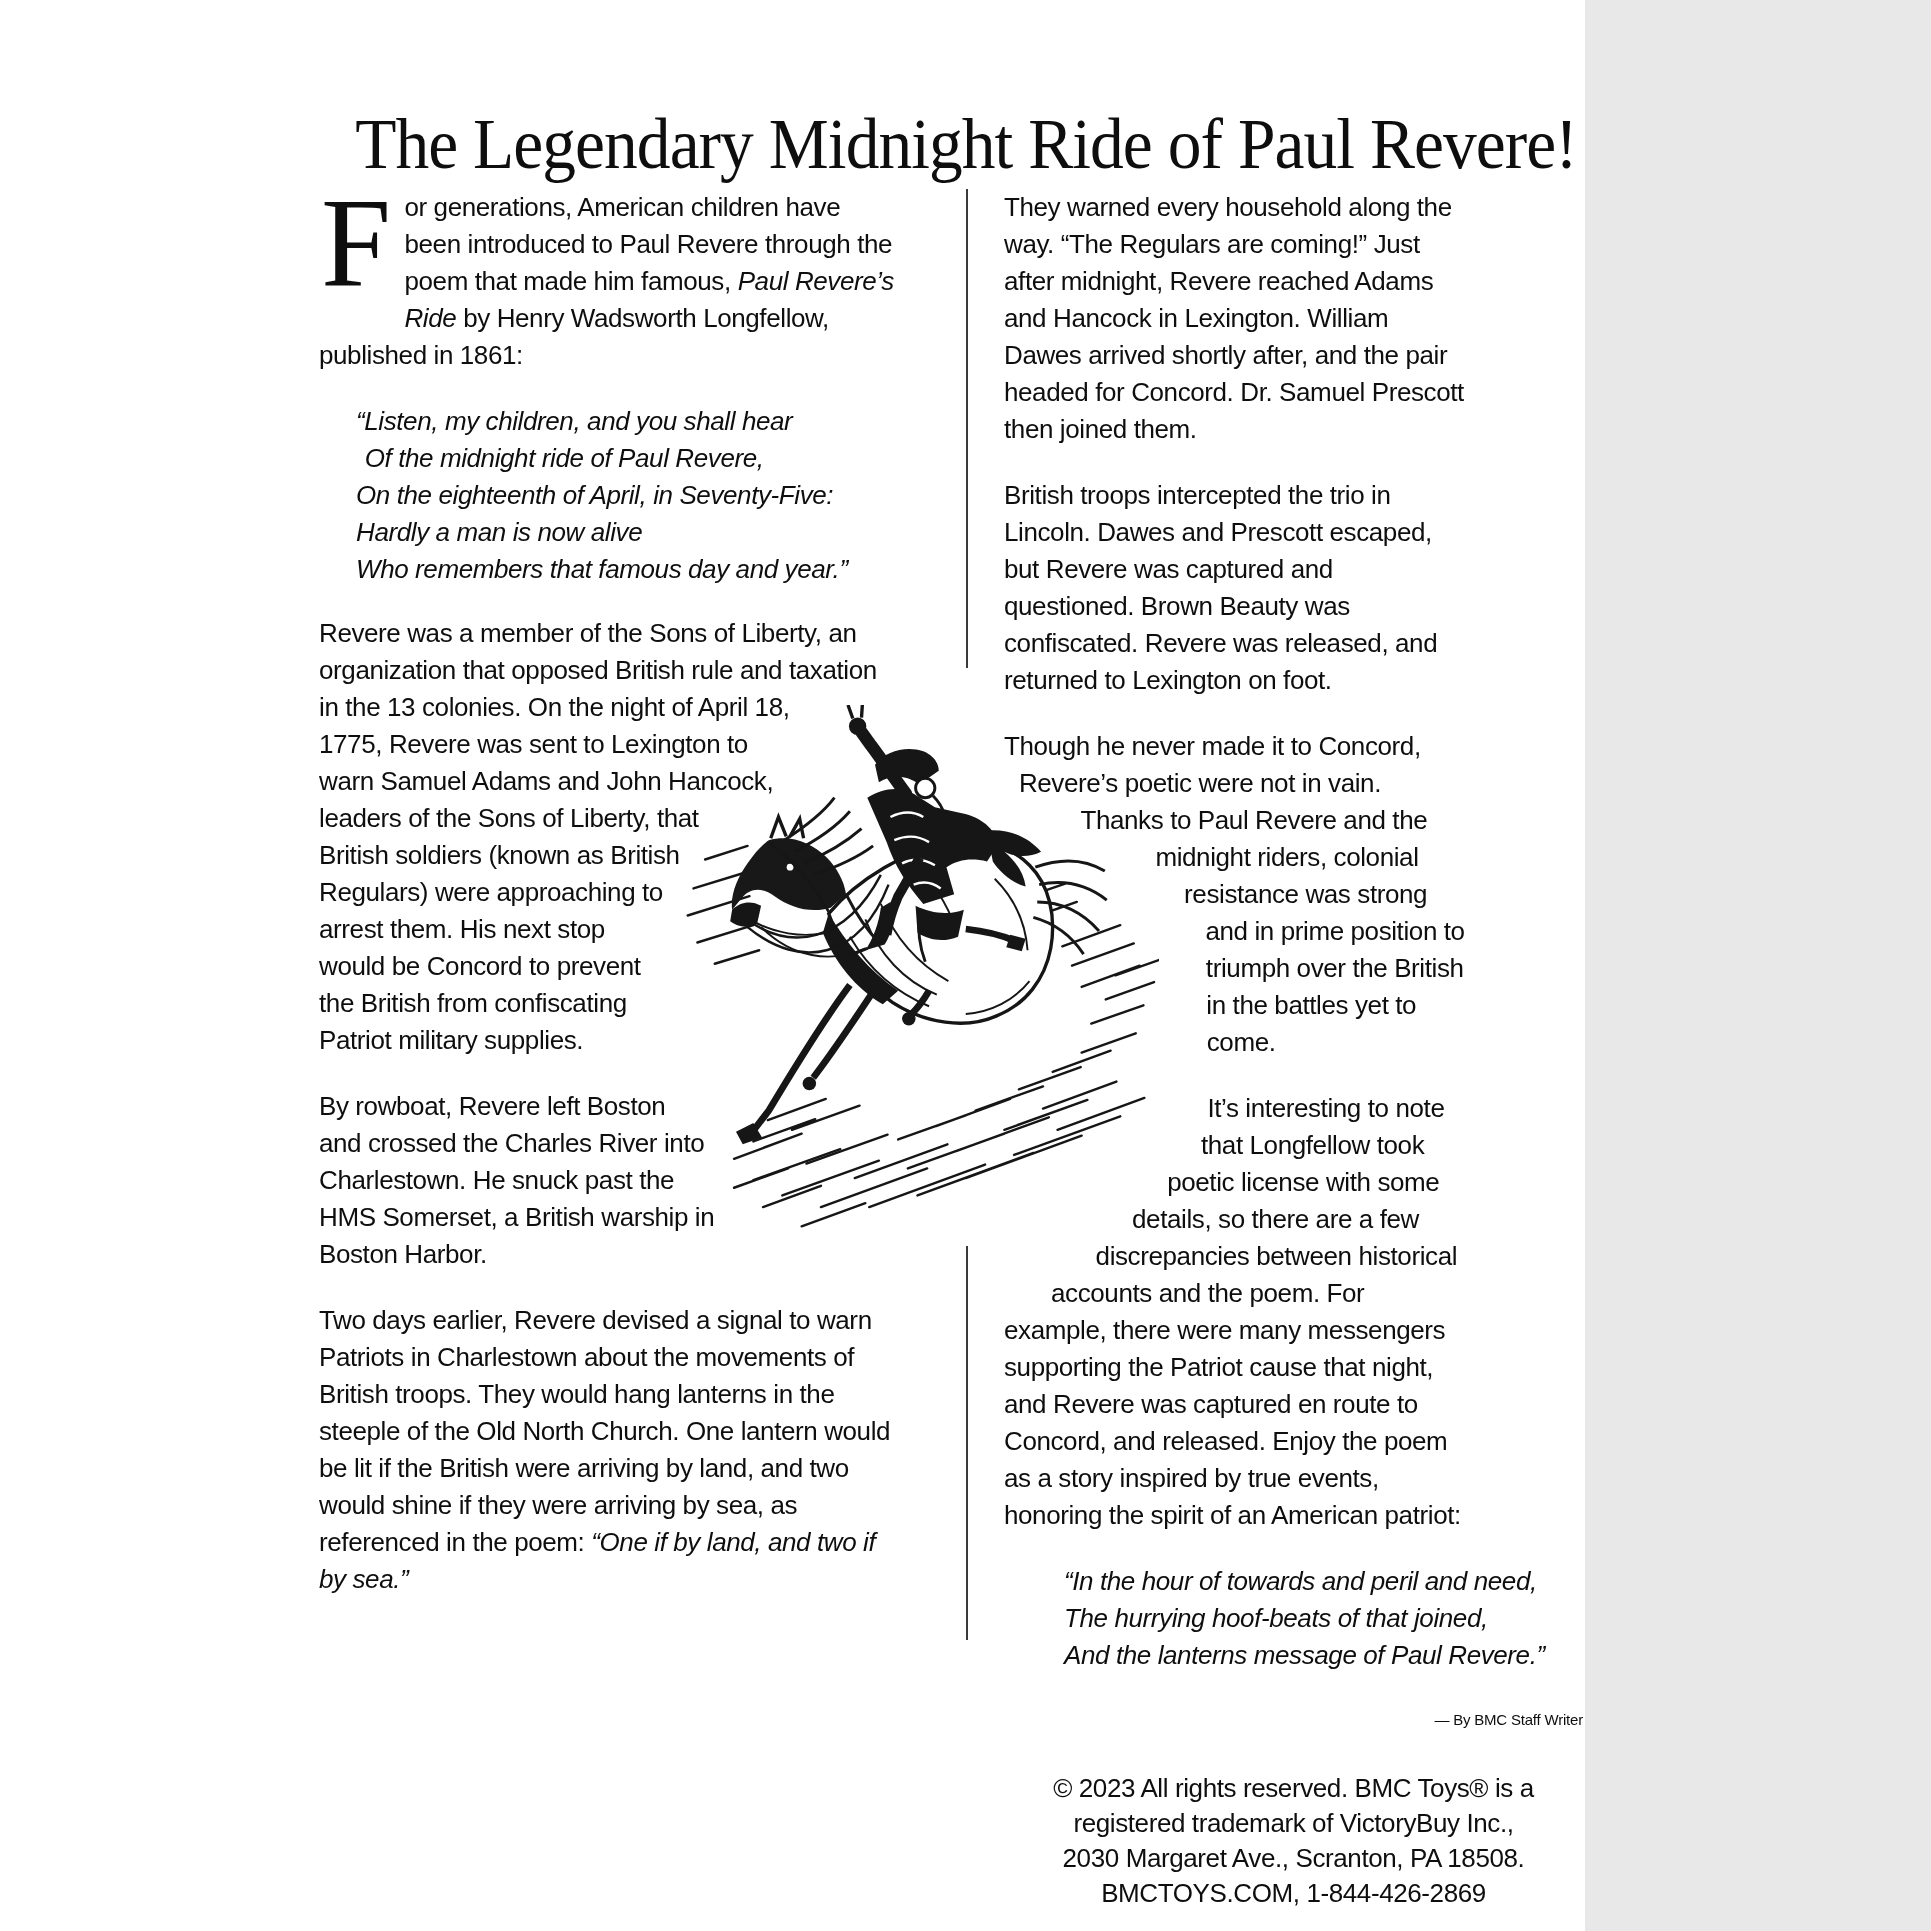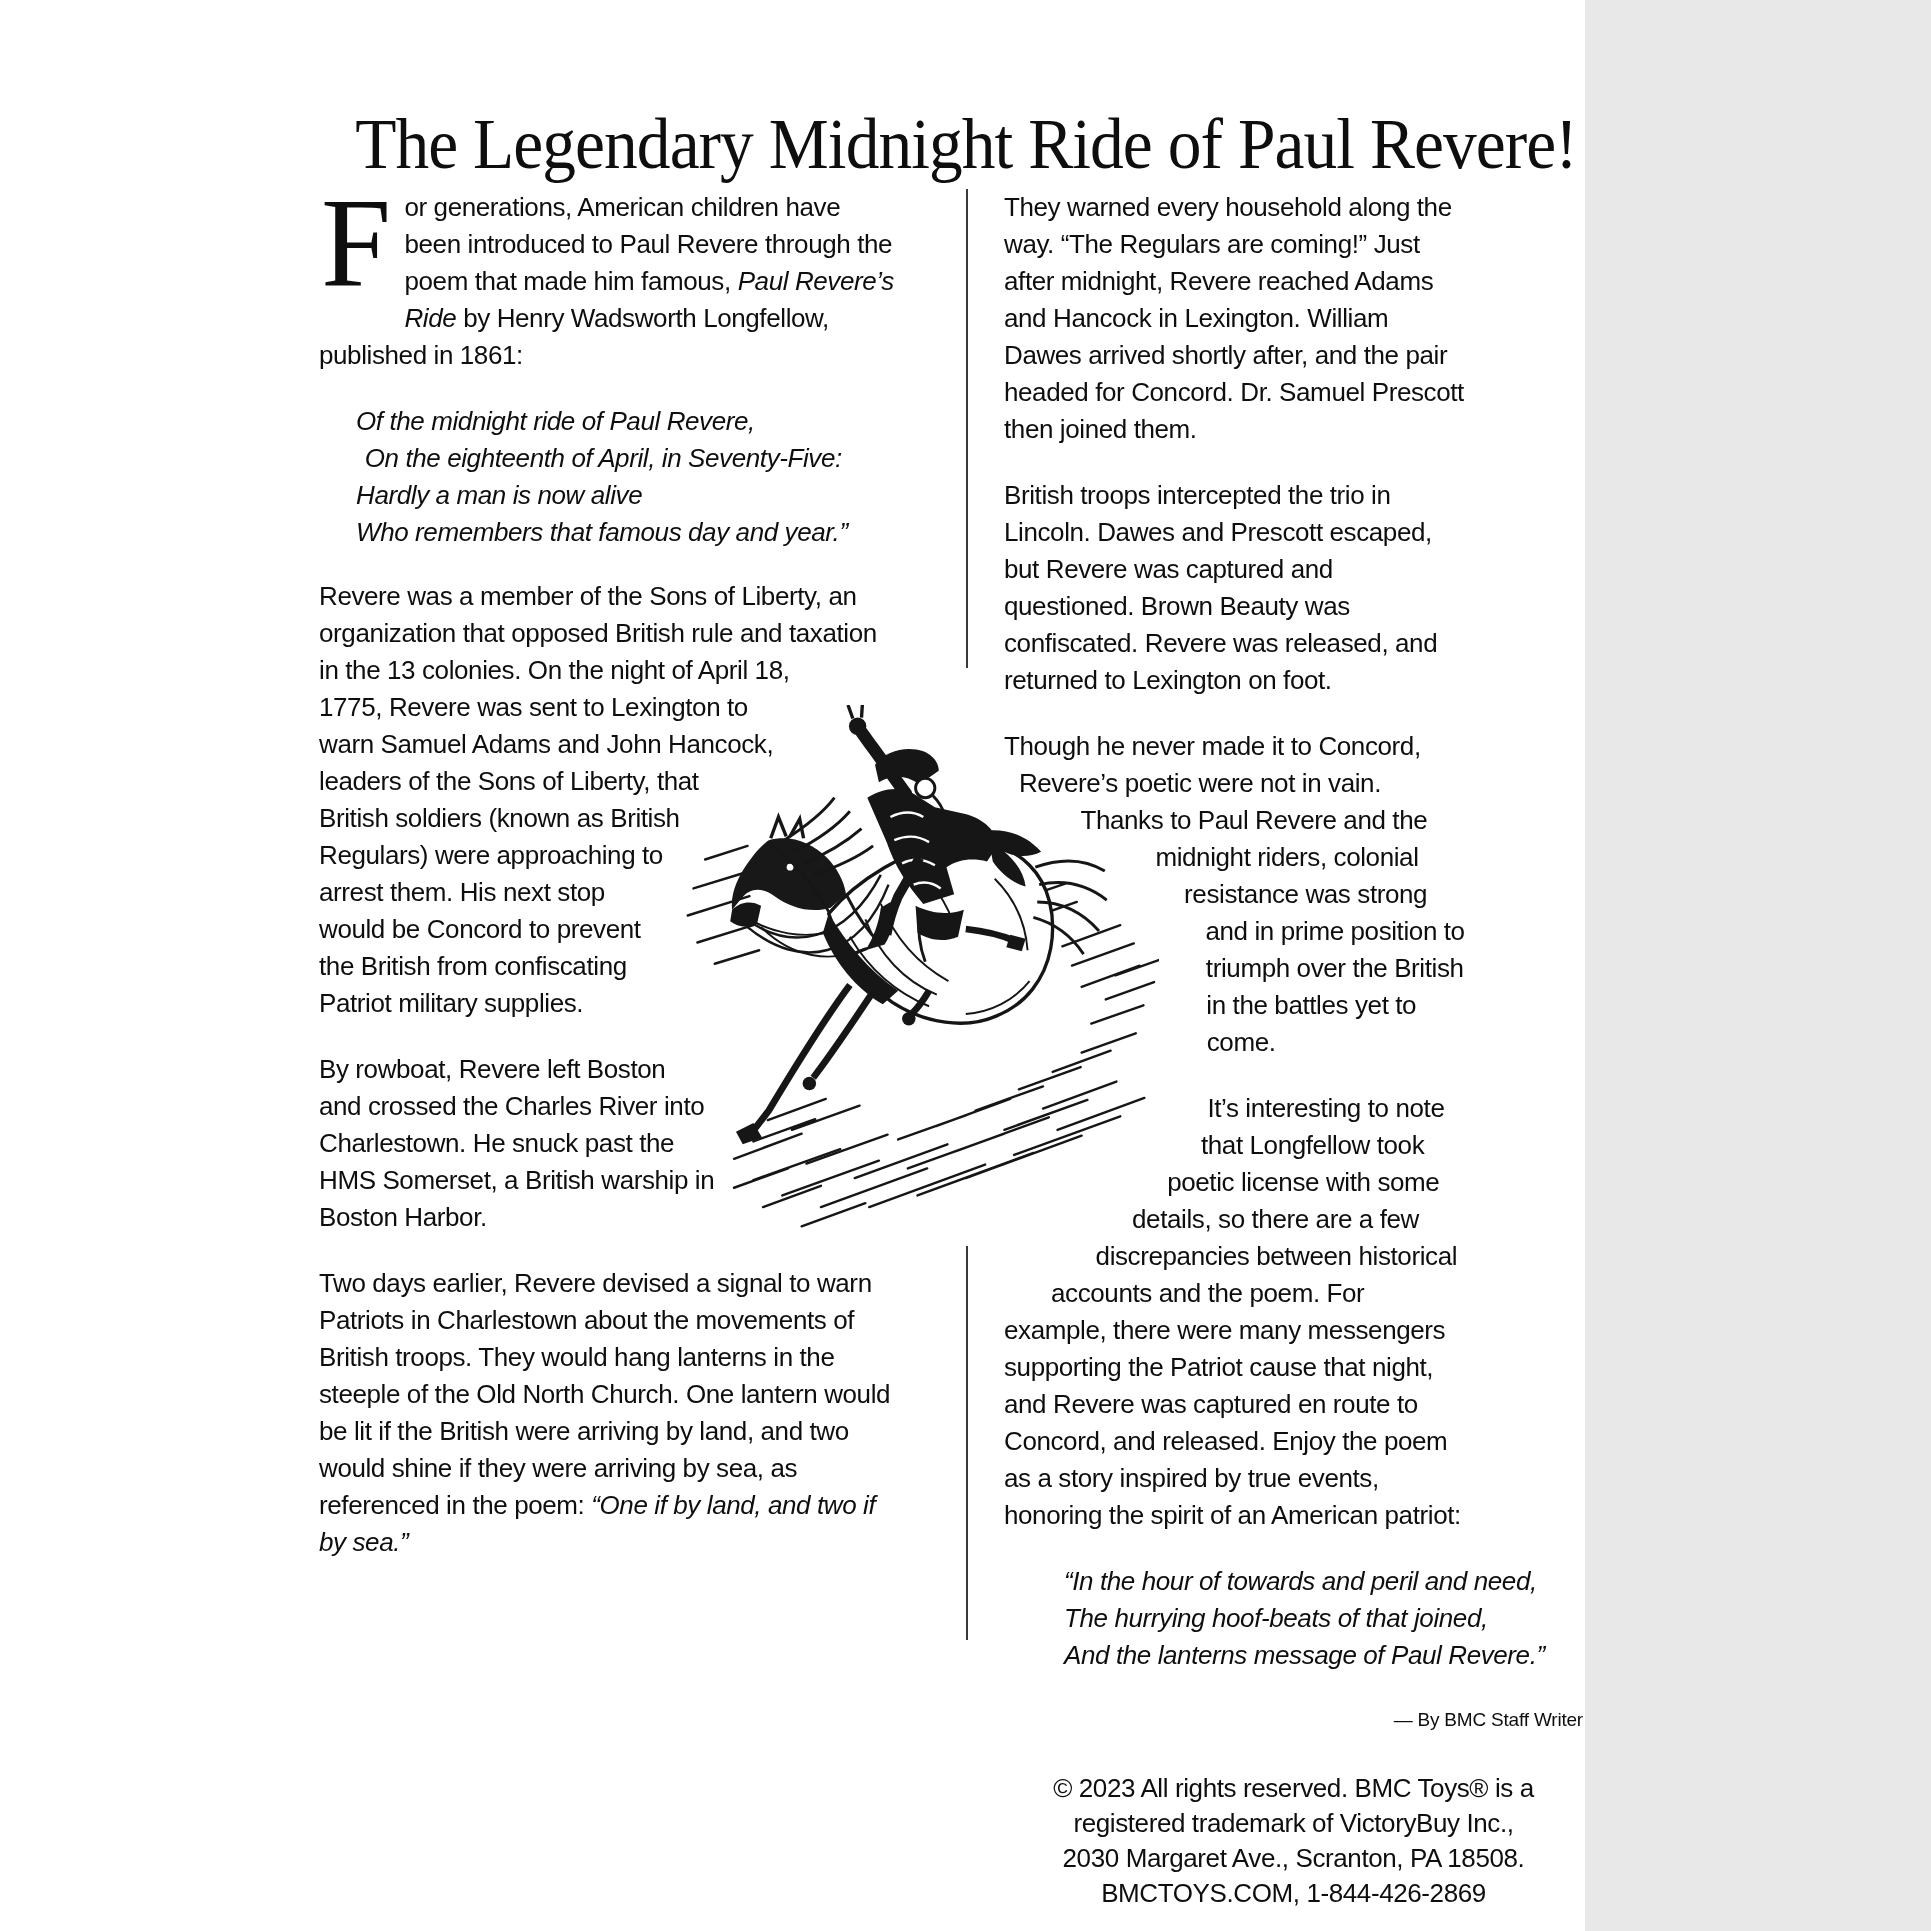--- a/index.html
+++ b/index.html
@@ -19,21 +19,21 @@
   .col p{margin:0 0 29px 0;}
   .col-right p{max-width:463px;}
   .dropcap{
     float:left;font-family:"Liberation Serif", serif;font-size:126px;line-height:95px;
     height:108px;margin:5.8px 13.5px 0 1.9px;letter-spacing:0;
   }
   .poem{font-style:italic;margin:27px 0 27px 37px;}
   .poem .line{line-height:37px;}
   .poem-1 .line:nth-child(2){padding-left:8.7px;}
   .poem-2{margin-left:60px;}
-  .byline{font-size:19px;letter-spacing:-0.2px;text-align:right;margin:11.6px 0 0 0;width:579px;}
+  .byline{font-size:15px;letter-spacing:-0.2px;text-align:right;margin:11.6px 0 0 0;width:579px;}
   .copyright{margin-top:33px;width:579px;text-align:center;font-size:26px;line-height:35px;}
   .copyright .line{white-space:nowrap;}
   .divider{position:absolute;left:966px;width:1.9px;background:#3a3a3a;}
   .divider-top{top:189px;height:479px;}
   .divider-bottom{top:1246px;height:394px;}
   .art{position:absolute;left:676px;top:705px;width:483px;height:560px;}
   
   .wrap-left{
     float:right;width:386px;height:637px;shape-margin:13.5px;
     shape-outside:polygon(386px 0,386px 104px,324px 106px,305px 153px,259px 210px,220px 259px,179px 307px,177px 404px,220px 539px,234px 635px,386px 637px);
@@ -104,20 +104,21 @@
       <path d="M198,252 l-12,5" stroke="#161616" stroke-width="3" fill="none"></path>
       <path d="M248,208 C264,216 282,218 298,212 L292,240 C278,246 262,244 250,236 Z" fill="#161616"></path>
       <path d="M252,214 C250,232 252,250 258,266" stroke="#161616" stroke-width="3" fill="none"></path>
     </g>
   </svg>
 
   <div class="col col-left">
     <p><span class="dropcap">F</span><span>or generations, American children have been introduced to Paul Revere through the poem that made him famous, </span><i>Paul Revere’s Ride</i><span> by Henry Wadsworth Longfellow, published in 1861:</span></p>
 
     <div class="poem poem-1">
+      <div class="line">“Listen, my children, and you shall hear</div>
       <div class="line">Of the midnight ride of Paul Revere,</div>
       <div class="line">On the eighteenth of April, in Seventy-Five:</div>
       <div class="line">Hardly a man is now alive</div>
       <div class="line">Who remembers that famous day and year.”</div>
     </div>
 
     <p><span class="wrap-left"></span><span>Revere was a member of the Sons of Liberty, an organization that opposed British rule and taxation in the 13 colonies. On the night of April 18, 1775, Revere was sent to Lexington to warn Samuel Adams and John Hancock, leaders of the Sons of Liberty, that British soldiers (known as British Regulars) were approaching to arrest them. His next stop would be Concord to prevent the British from confiscating Patriot military supplies.</span></p>
 
     <p>By rowboat, Revere left Boston and crossed the Charles River into Charlestown. He snuck past the HMS Somerset, a British warship in Boston Harbor.</p>
 

